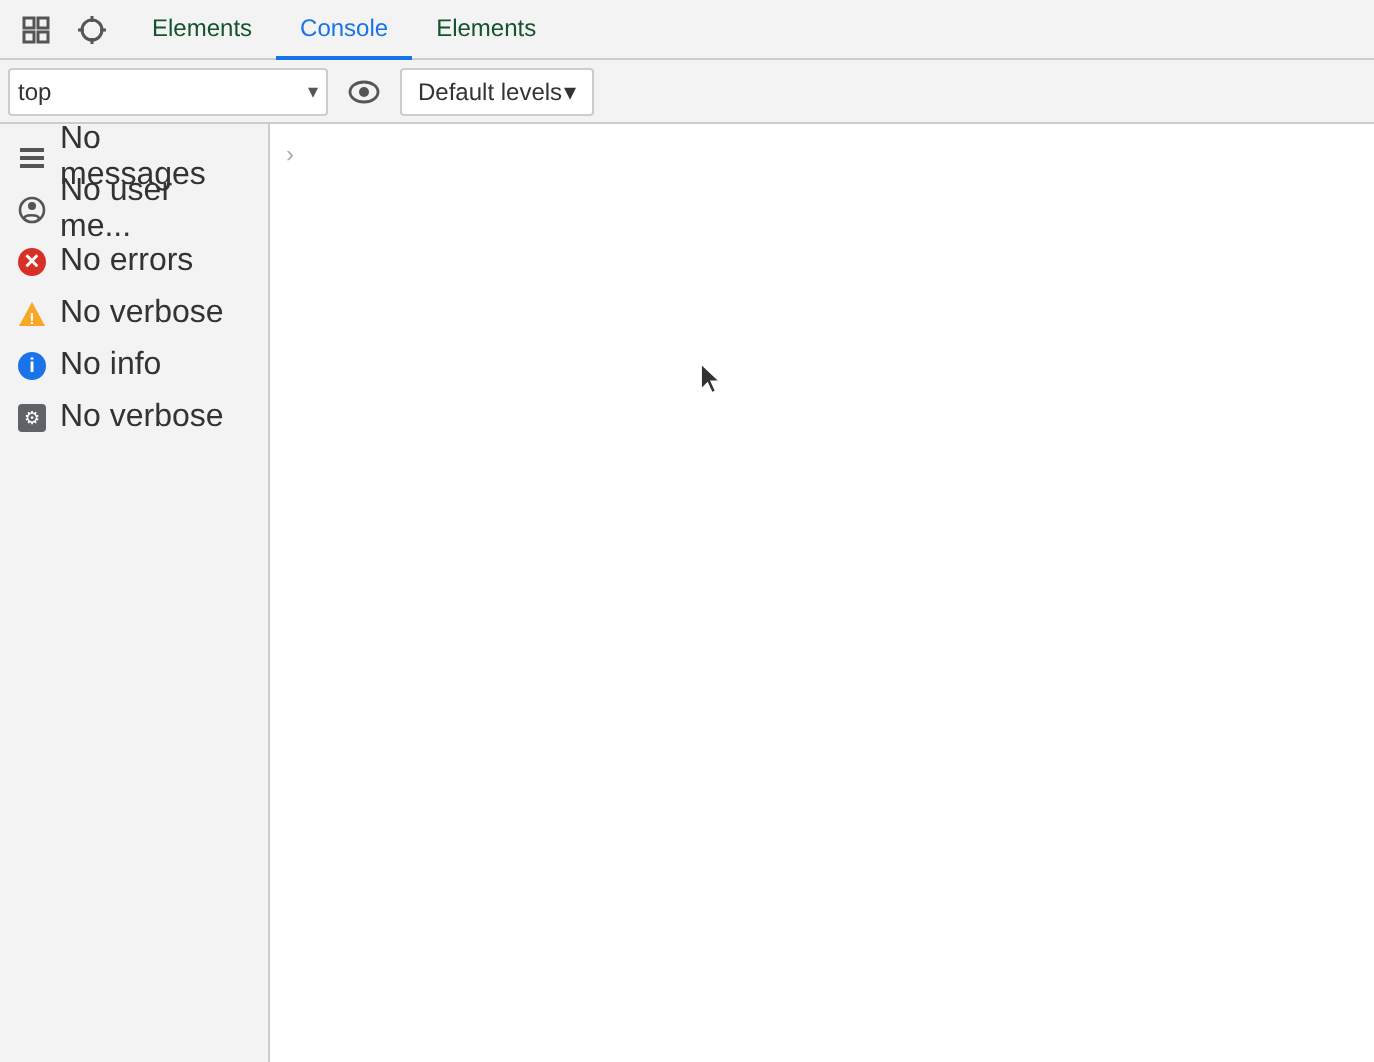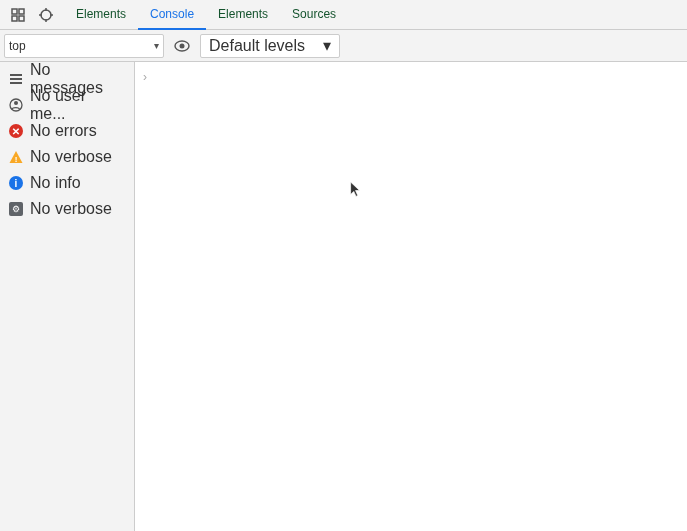--- a/index.html
+++ b/index.html
@@ -110,28 +110,28 @@
       border: 1px solid #ccc;
       border-radius: 2px;
       padding: 0 8px;
       font-size: 12px;
       outline: none;
       background: white;
     }
     .levels-btn {
       display: flex;
       align-items: center;
-      gap: 18px;
+      gap: 1px;
       height: 24px;
       padding: 0 8px;
       border: 1px solid #ccc;
       border-radius: 2px;
       background: white;
       cursor: pointer;
-      font-size: 16px;
+      font-size: 12px;
       color: #333;
       white-space: nowrap;
     }
 
     
     .main {
       display: flex;
       height: calc(531px - 30px - 32px);
     }
 
@@ -251,23 +251,20 @@
 
   <div class="tab">
     <span>Elements</span>
   </div>
   <div class="tab active">
     <span>Console</span>
   </div>
   <div class="tab">
     <span>Elements</span>
   </div>
-  <div class="tab">
-    <span>Sources</span>
-  </div>
 </div>
 
 <div class="toolbar">
   <div class="toolbar-select-wrapper">
     <select>
       <option>top</option>
     </select>
     <span class="select-arrow">▾</span>
   </div>
   <div class="eye-btn" title="Show console messages from all frames">

